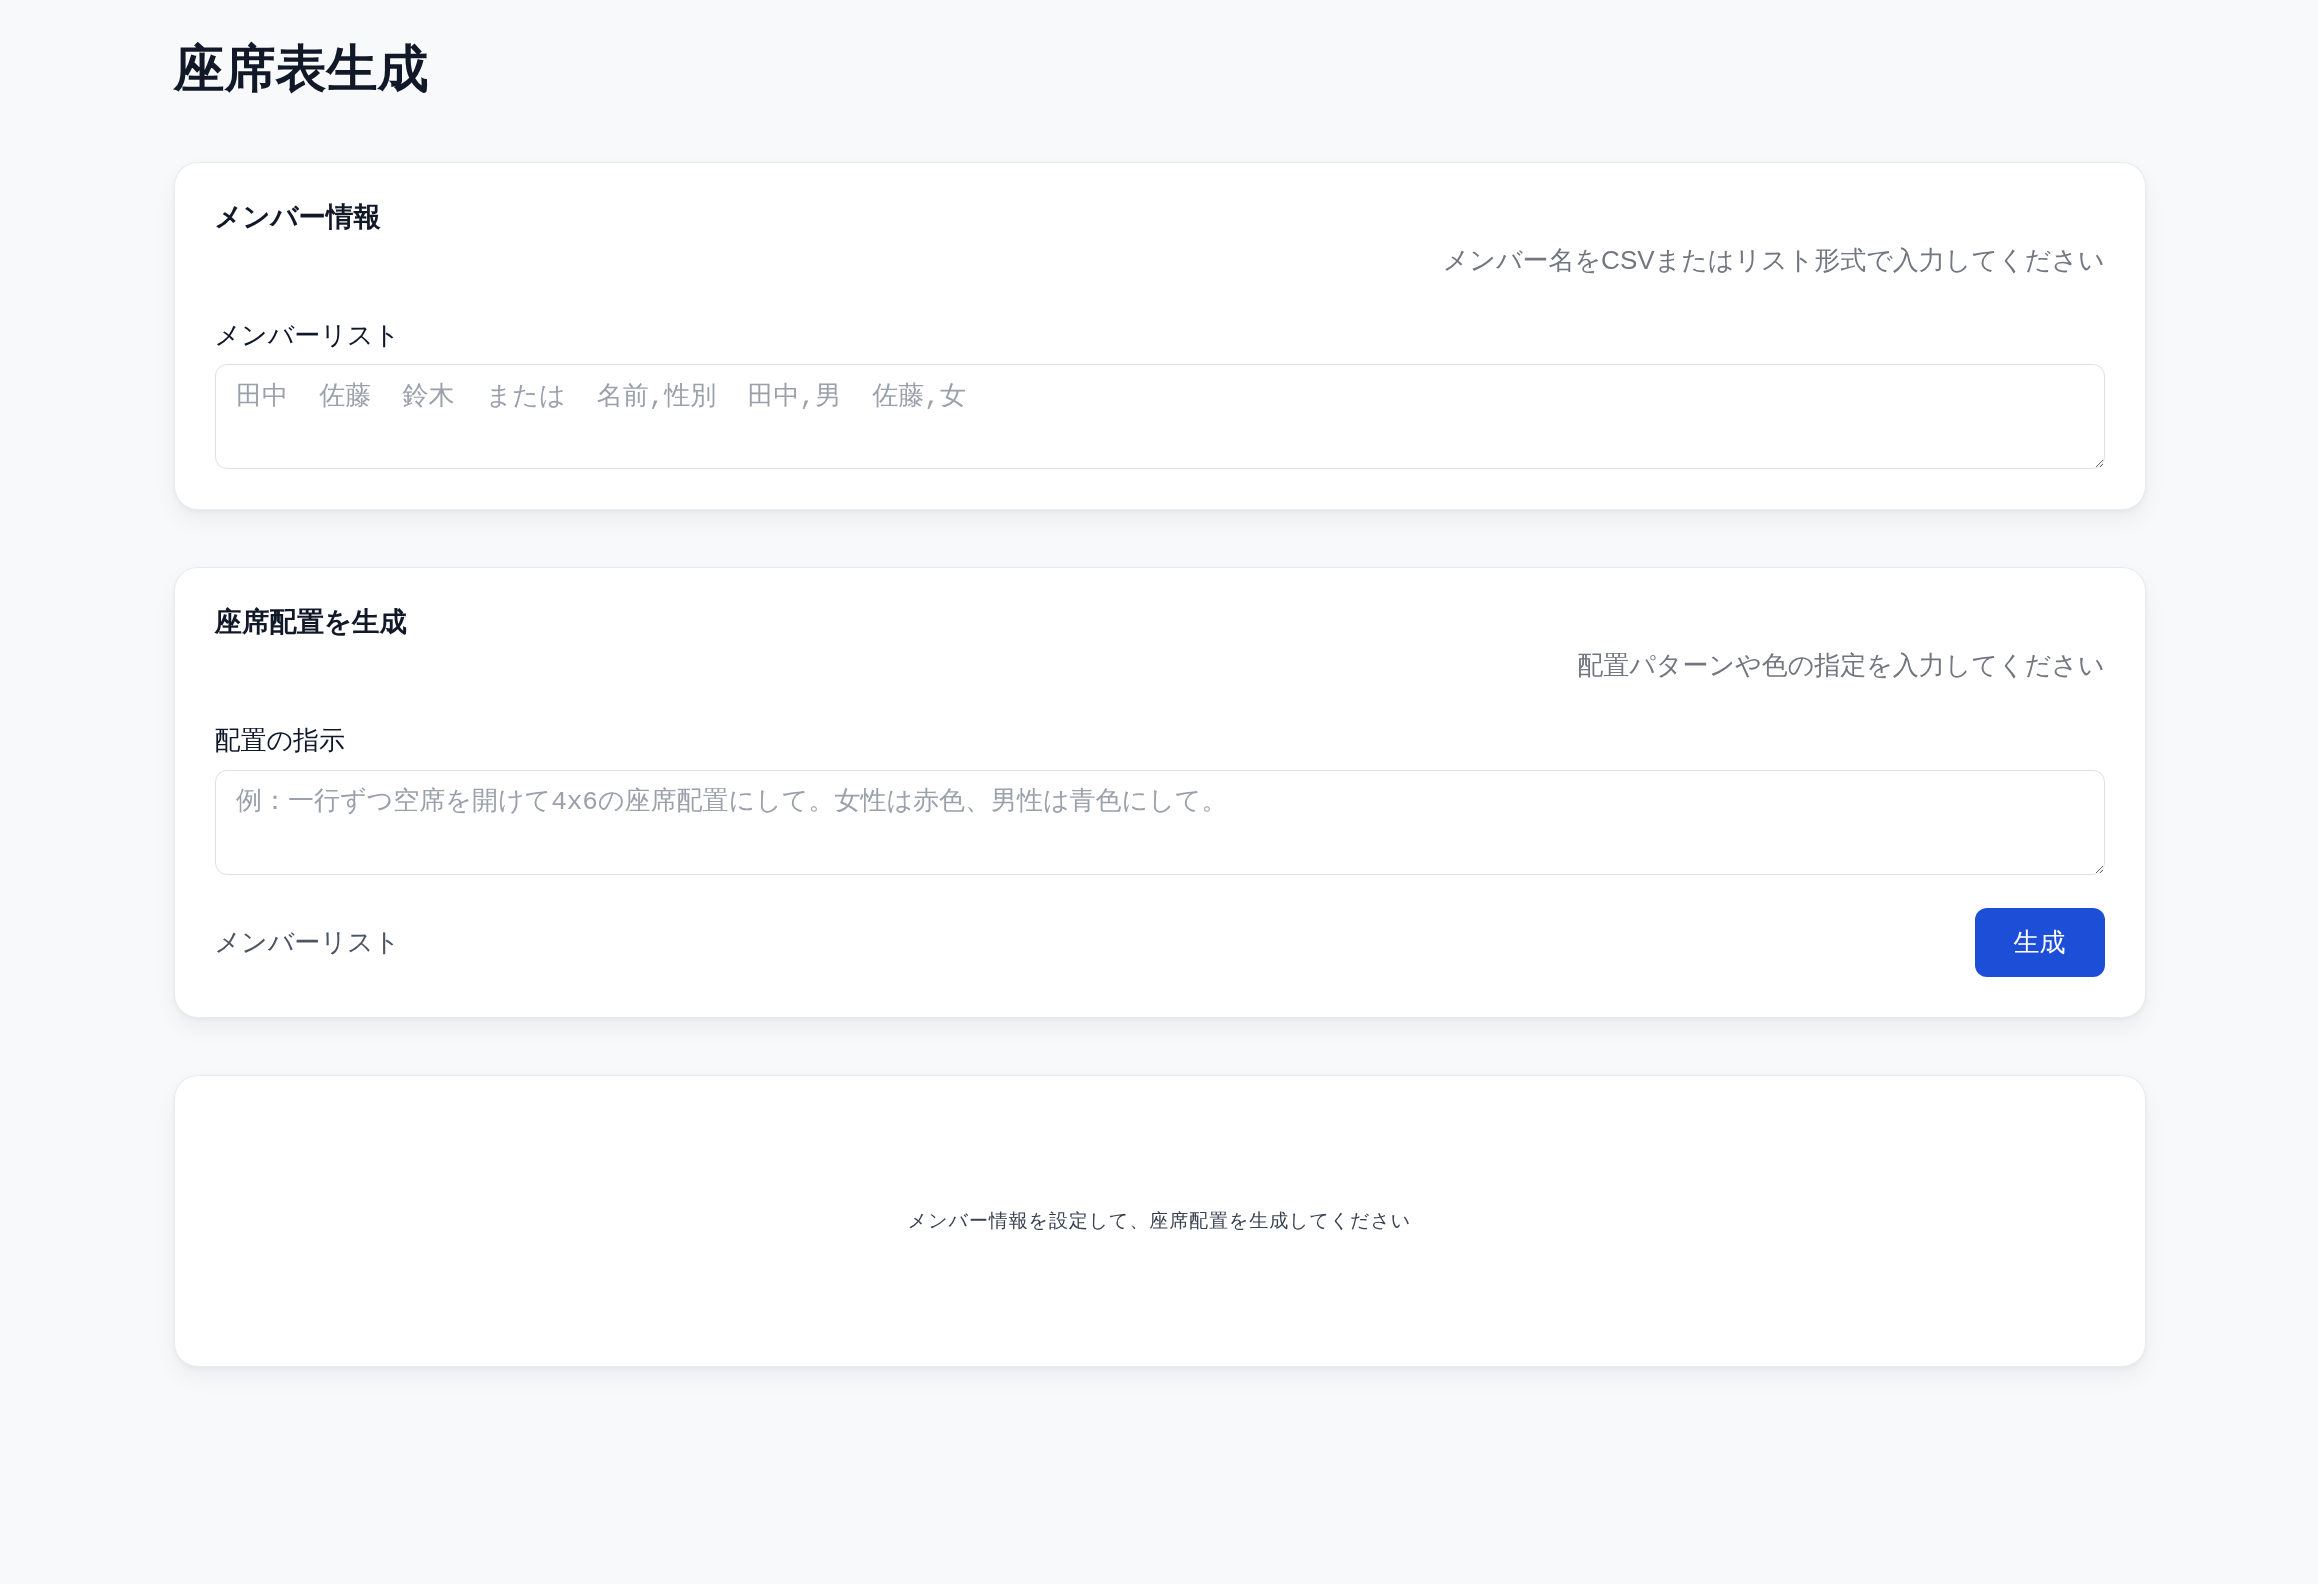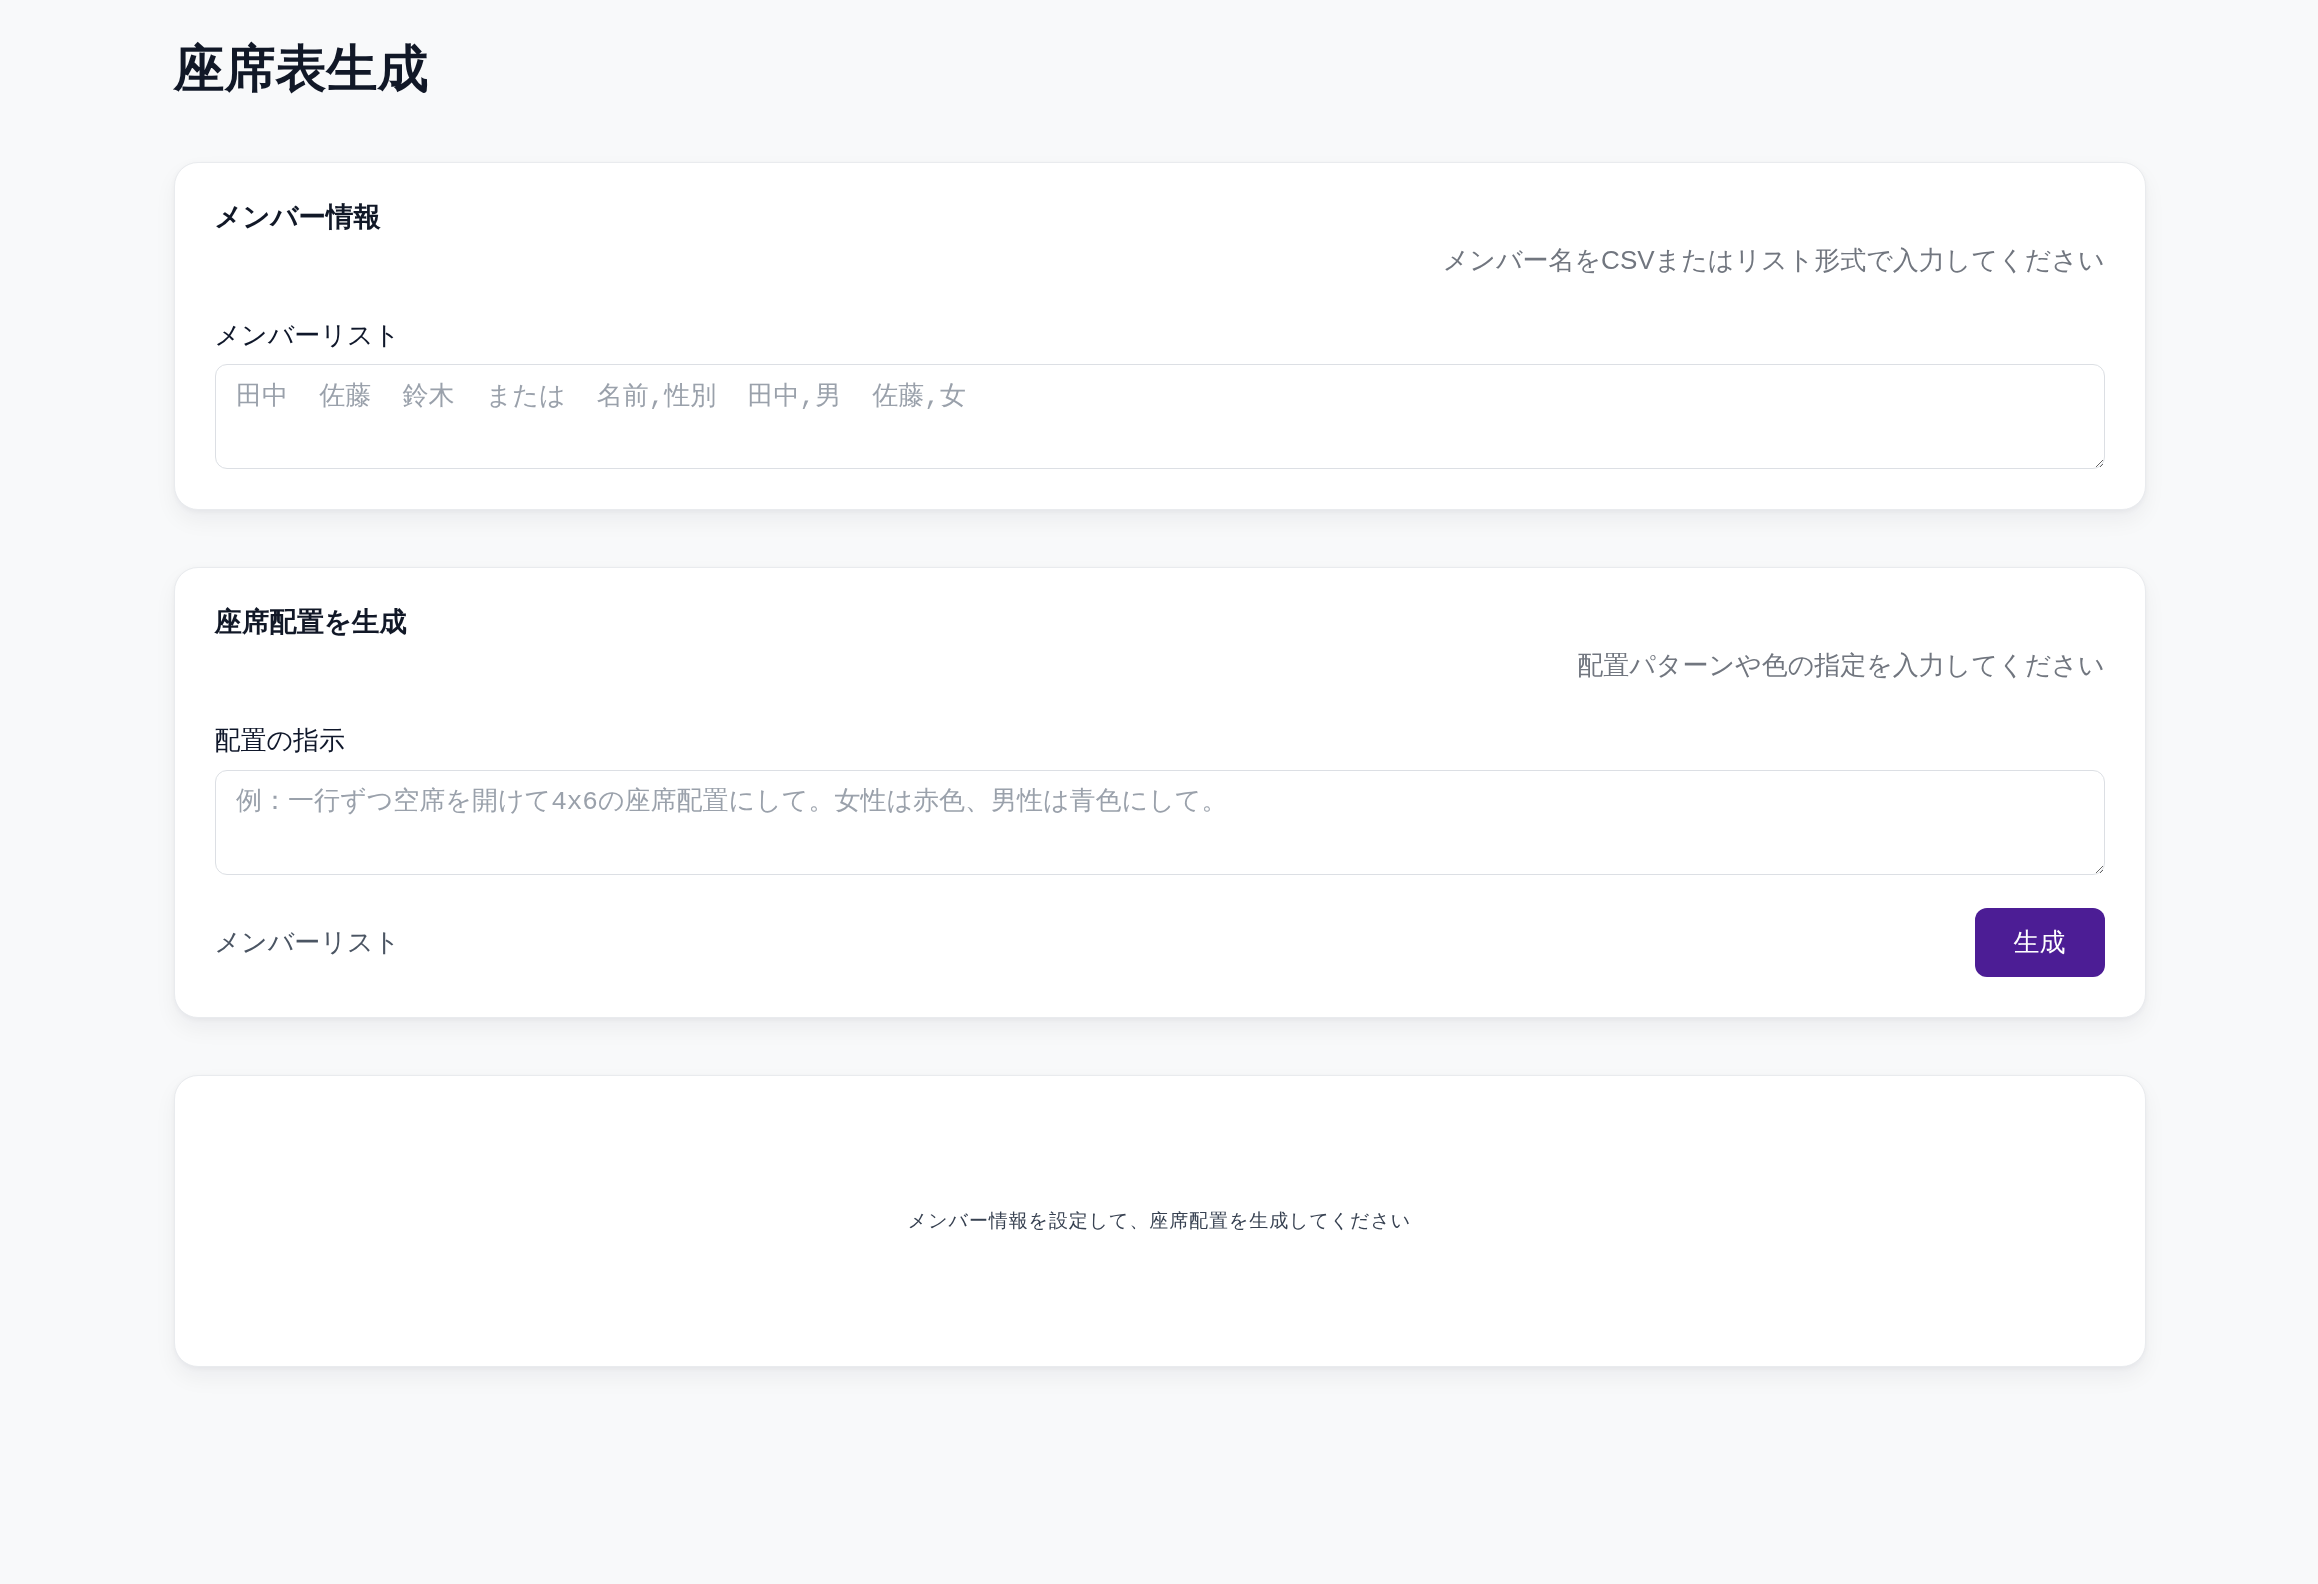--- a/index.html
+++ b/index.html
@@ -86,21 +86,21 @@
   }
   .status-text {
     font-size: 26px;
     color: #4b5563;
   }
   .generate-btn {
     height: 69px;
     padding: 0 39px;
     border: none;
     border-radius: 12px;
-    background: #4c1d95;
+    background: #1d4ed8;
     color: #ffffff;
     font-size: 26px;
     font-family: inherit;
     line-height: 1;
     cursor: not-allowed;
   }
   .empty-card {
     height: 292px;
     display: flex;
     align-items: center;

